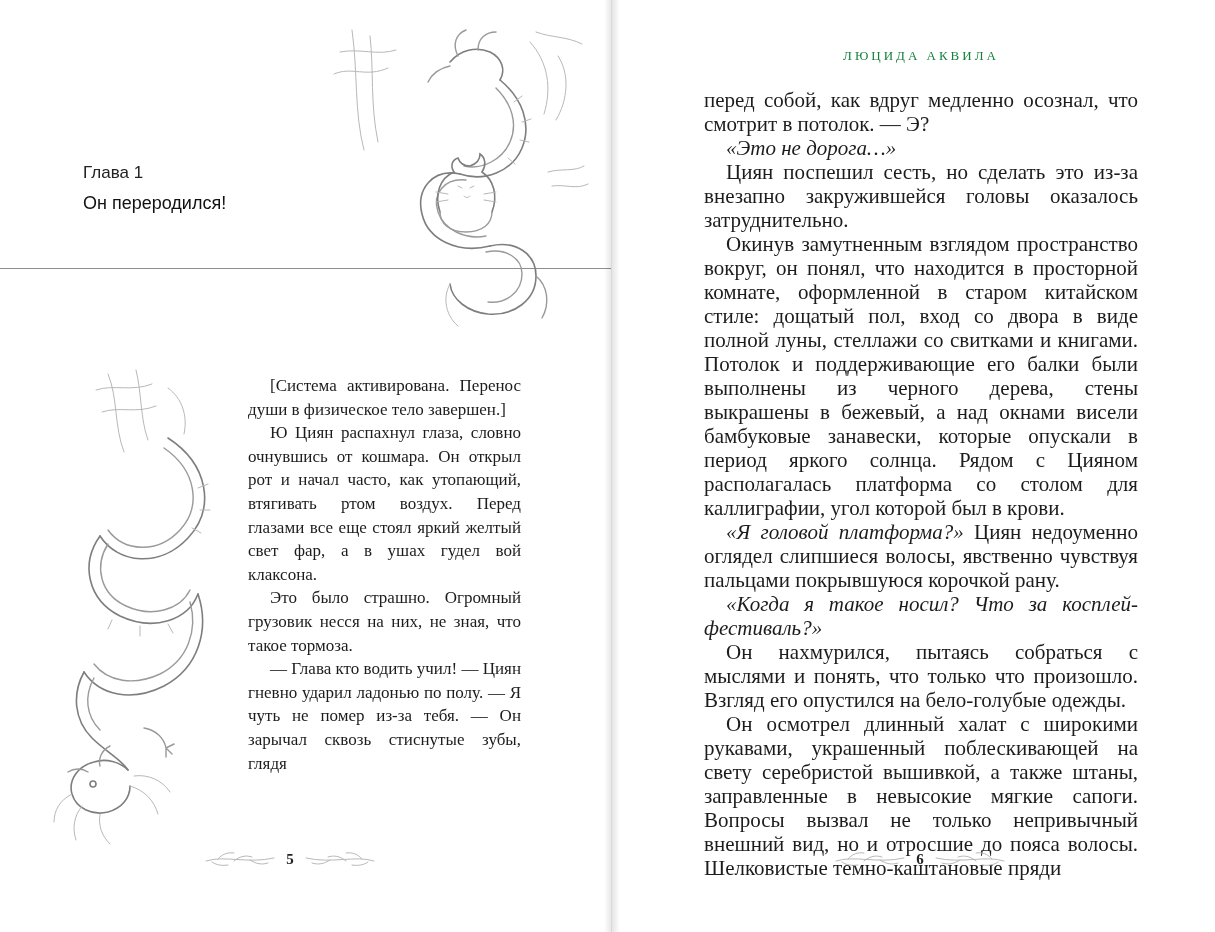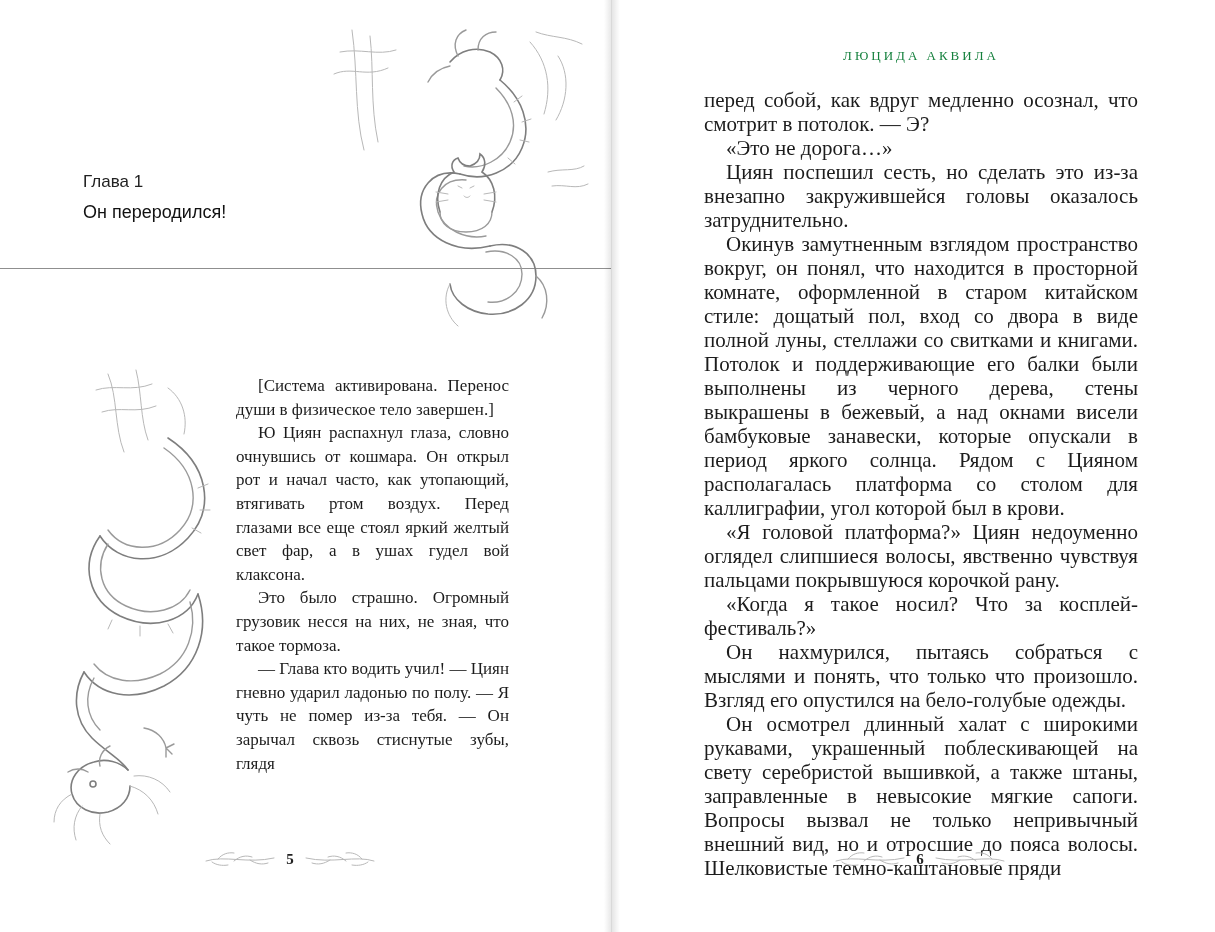--- a/index.html
+++ b/index.html
@@ -17,38 +17,38 @@
     background:linear-gradient(to right, rgba(0,0,0,0), rgba(0,0,0,0.10) 50%, rgba(0,0,0,0));
   }
   .gutter-line{
     position:absolute;left:611px;top:0;width:1px;height:932px;background:#d9d9d9;
   }
   
   .chapter-block{
     position:absolute;left:83px;top:160px;width:220px;
     font-family:"Liberation Sans", sans-serif;
   }
-  .chapter-label{font-size:17px;color:#222;margin:12px 0 10px 0;font-weight:400;}
+  .chapter-label{font-size:17px;color:#222;margin:3px 0 10px 0;font-weight:400;}
   .chapter-title{font-size:18px;color:#111;margin:0;font-weight:400;}
   .left-rule{
     position:absolute;left:0;top:268px;width:612px;height:1px;background:#8f8f8f;
   }
   
   .text-col{position:absolute;text-align:justify;}
   #left-page-text{
-    left:236px;top:374px;width:273px;
+    left:248px;top:374px;width:273px;
     font-size:17px;line-height:23.6px;
   }
   #right-page-text{
     left:704px;top:88px;width:434px;
     font-size:21px;line-height:24px;
   }
   .para{margin:0;padding:0;}
   .para.indent{text-indent:22px;}
-  .it{margin-top:44px;}
+  .it{font-style:italic;margin-top:44px;}
   
   .running-header{
     position:absolute;left:704px;top:48px;width:434px;
     text-align:center;font-size:13px;letter-spacing:3px;color:#15803d;
   }
   
   .footer{
     position:absolute;top:846px;height:26px;width:260px;
     display:flex;align-items:center;justify-content:center;gap:10px;
   }

